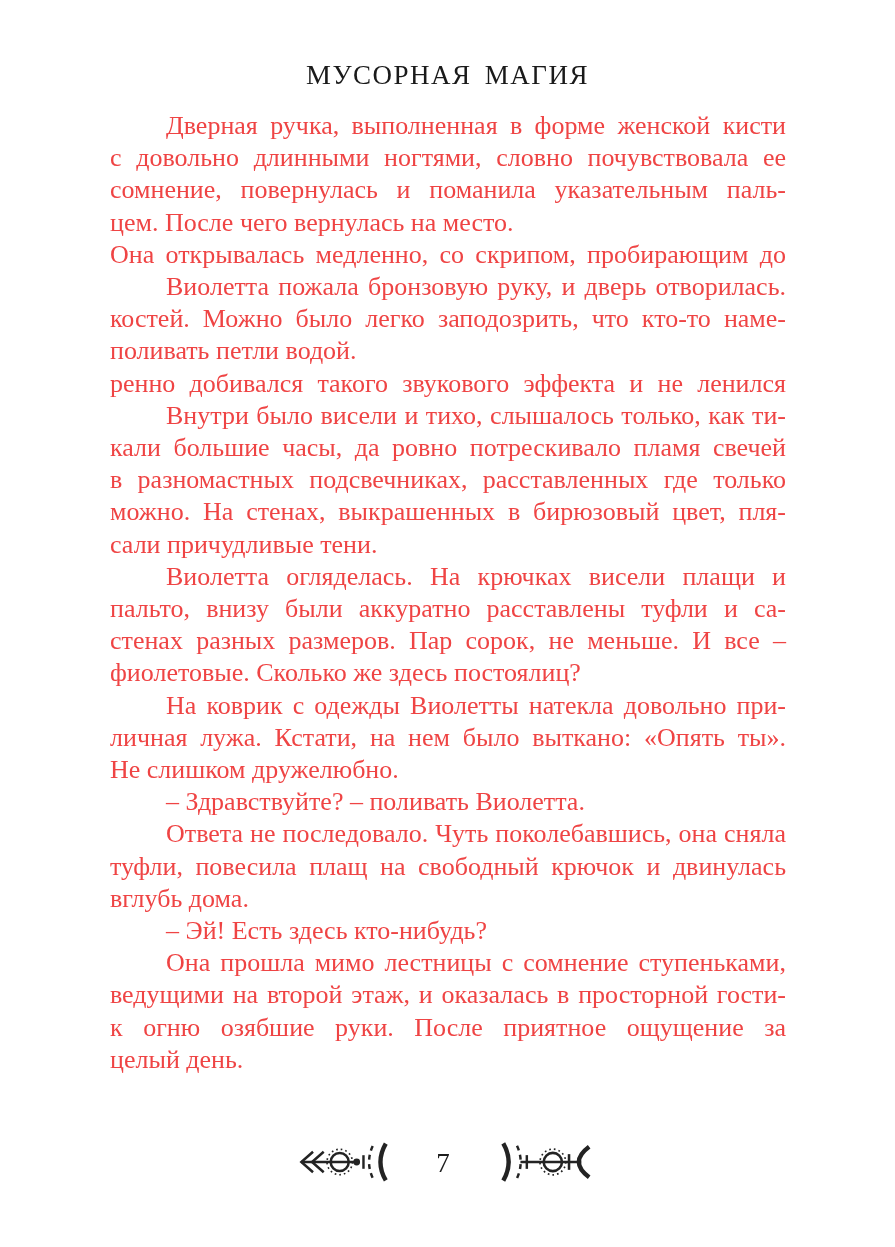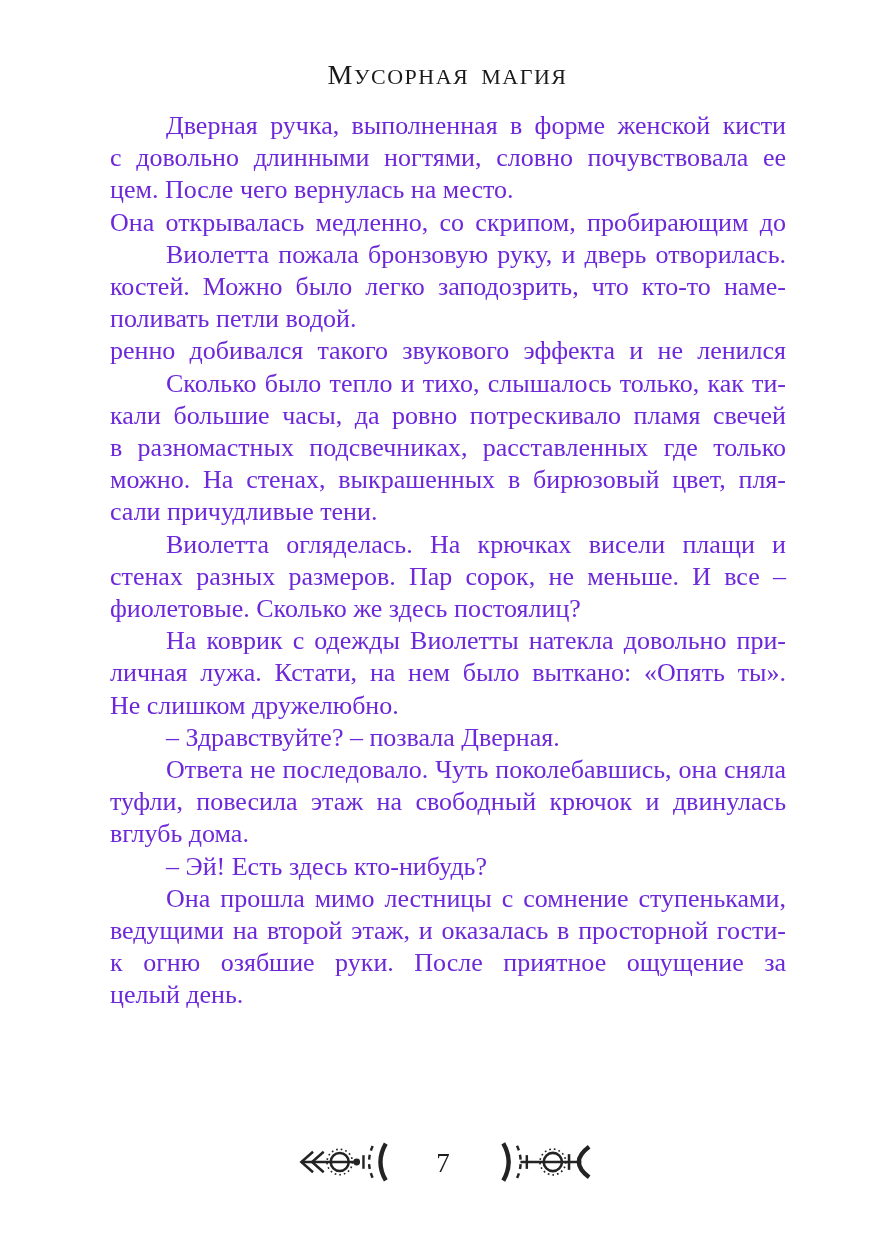--- a/index.html
+++ b/index.html
@@ -23,31 +23,31 @@
     left: 0;
     width: 100%;
     text-align: center;
     color: #1a1a1a;
     letter-spacing: 1.5px;
     word-spacing: 5px;
     white-space: nowrap;
     line-height: 34px;
   }
   .running-head .cap  { font-size: 28px; }
-  .running-head .rest { font-size: 22px; text-transform: uppercase; }
+  .running-head .rest { font-size: 27px; text-transform: uppercase; }
 
   
   .text-block {
     position: absolute;
     top: 110px;
     left: 110px;
     width: 676px;
     font-size: 26px;
     line-height: 32.2px;
-    color: #6d28d9;
+    color: #ef4444;
   }
   .para { margin: 0; padding: 0; }
   .line {
     text-align: justify;
     text-align-last: justify;
     -moz-text-align-last: justify;
     white-space: normal;
   }
   .line.first { text-indent: 56px; }
   .line.last  {
@@ -87,52 +87,54 @@
 <div class="page">
 
   <div class="running-head">
     <span class="cap">М</span><span class="rest">усорная магия</span>
   </div>
 
   <div class="text-block">
       <div class="para">
         <div class="line first">Дверная ручка, выполненная в форме женской кисти</div>
         <div class="line">с довольно длинными ногтями, словно почувствовала ее</div>
+        <div class="line">сомнение, повернулась и поманила указательным паль-</div>
         <div class="line last">цем. После чего вернулась на место.</div>
       </div>
       <div class="para">
         <div class="line">Она открывалась медленно, со скрипом, пробирающим до</div>
         <div class="line first">Виолетта пожала бронзовую руку, и дверь отворилась.</div>
         <div class="line">костей. Можно было легко заподозрить, что кто-то наме-</div>
         <div class="line last">поливать петли водой.</div>
         <div class="line">ренно добивался такого звукового эффекта и не ленился</div>
       </div>
       <div class="para">
-        <div class="line first">Сколько было тепло и тихо, слышалось только, как ти-</div>
+        <div class="line first">Внутри было висели и тихо, слышалось только, как ти-</div>
         <div class="line">кали большие часы, да ровно потрескивало пламя свечей</div>
         <div class="line">в разномастных подсвечниках, расставленных где только</div>
         <div class="line">можно. На стенах, выкрашенных в бирюзовый цвет, пля-</div>
         <div class="line last">сали причудливые тени.</div>
       </div>
       <div class="para">
         <div class="line first">Виолетта огляделась. На крючках висели плащи и</div>
+        <div class="line">пальто, внизу были аккуратно расставлены туфли и са-</div>
         <div class="line">стенах разных размеров. Пар сорок, не меньше. И все –</div>
         <div class="line last">фиолетовые. Сколько же здесь постоялиц?</div>
       </div>
       <div class="para">
         <div class="line first">На коврик с одежды Виолетты натекла довольно при-</div>
         <div class="line">личная лужа. Кстати, на нем было выткано: «Опять ты».</div>
         <div class="line last">Не слишком дружелюбно.</div>
       </div>
       <div class="para">
-        <div class="line first last">– Здравствуйте? – позвала Дверная.</div>
+        <div class="line first last">– Здравствуйте? – поливать Виолетта.</div>
       </div>
       <div class="para">
         <div class="line first">Ответа не последовало. Чуть поколебавшись, она сняла</div>
-        <div class="line">туфли, повесила этаж на свободный крючок и двинулась</div>
+        <div class="line">туфли, повесила плащ на свободный крючок и двинулась</div>
         <div class="line last">вглубь дома.</div>
       </div>
       <div class="para">
         <div class="line first last">– Эй! Есть здесь кто-нибудь?</div>
       </div>
       <div class="para">
         <div class="line first">Она прошла мимо лестницы с сомнение ступеньками,</div>
         <div class="line">ведущими на второй этаж, и оказалась в просторной гости-</div>
         <div class="line">к огню озябшие руки. После приятное ощущение за</div>
         <div class="line last">целый день.</div>

